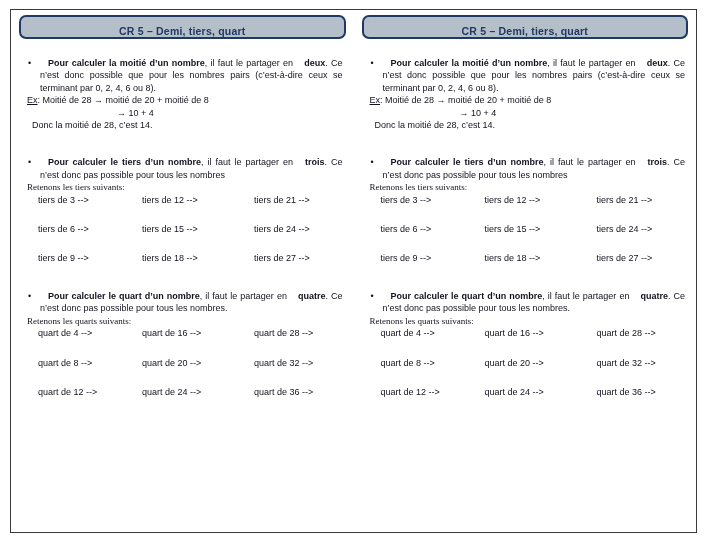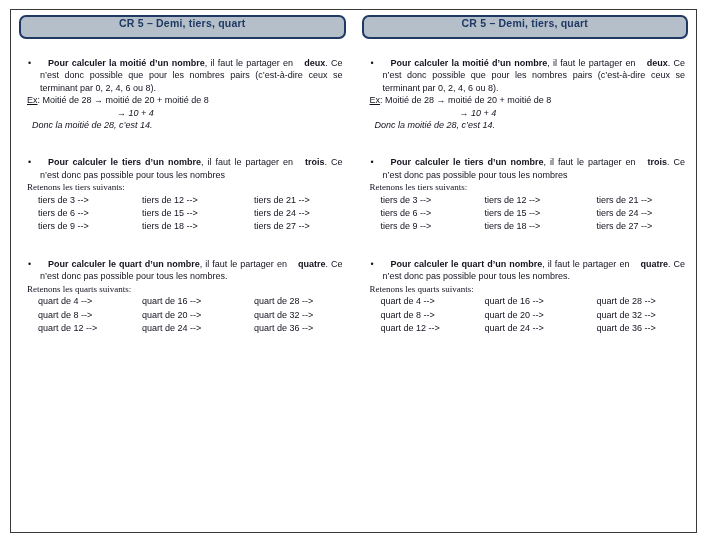--- a/index.html
+++ b/index.html
@@ -14,44 +14,44 @@
     display: flex; align-items: stretch; background: #ffffff;
   }
 
   .card { width: 50%; padding: 4px 7px 0 7px; }
 
   .card-header {
     height: 24px; margin: 1px 1px 0 1px;
     background: var(--header-bg, #b5bfc9);
     border: 2px solid var(--header-border, #1f3864);
     border-radius: 7px;
-    display: flex; align-items: flex-start; justify-content: center;
+    display: flex; align-items: flex-end; justify-content: center;
     font-weight: bold; font-size: 10.5px; color: var(--header-text, #1f3864);
     letter-spacing: 0.2px;
   }
 
   .card-body { padding: 18px 4px 0 7px; font-size: 9px; line-height: 1.38; }
 
   .para { position: relative; padding-left: 15px; text-align: justify; }
   .bullet-dot { position: absolute; left: 3px; top: 0; }
   .b { font-weight: bold; margin-left: 8px; }
 
   .ex-line { padding-left: 2px; }
   .ex-label { text-decoration: underline; }
-  .arrow-line { padding-left: 92px; font-style: italic; }
-  .donc-line { padding-left: 7px; font-style: italic; }
+  .arrow-line { padding-left: 92px; }
+  .donc-line { padding-left: 7px; }
   .retenons { padding-left: 2px; font-family: Liberation Serif, serif; }
 
   .section-gap { margin-top: 25px; }
 
   .grid3 {
     display: grid;
     grid-template-columns: 104px 112px 1fr;
     padding-left: 13px;
-    row-gap: 1px;
+    row-gap: 17px;
   }
   .cell { white-space: nowrap; }
 </style>
 </head>
 <body>
 
 <div class="sheet">
   <div class="frame">
 
     <section class="card">

